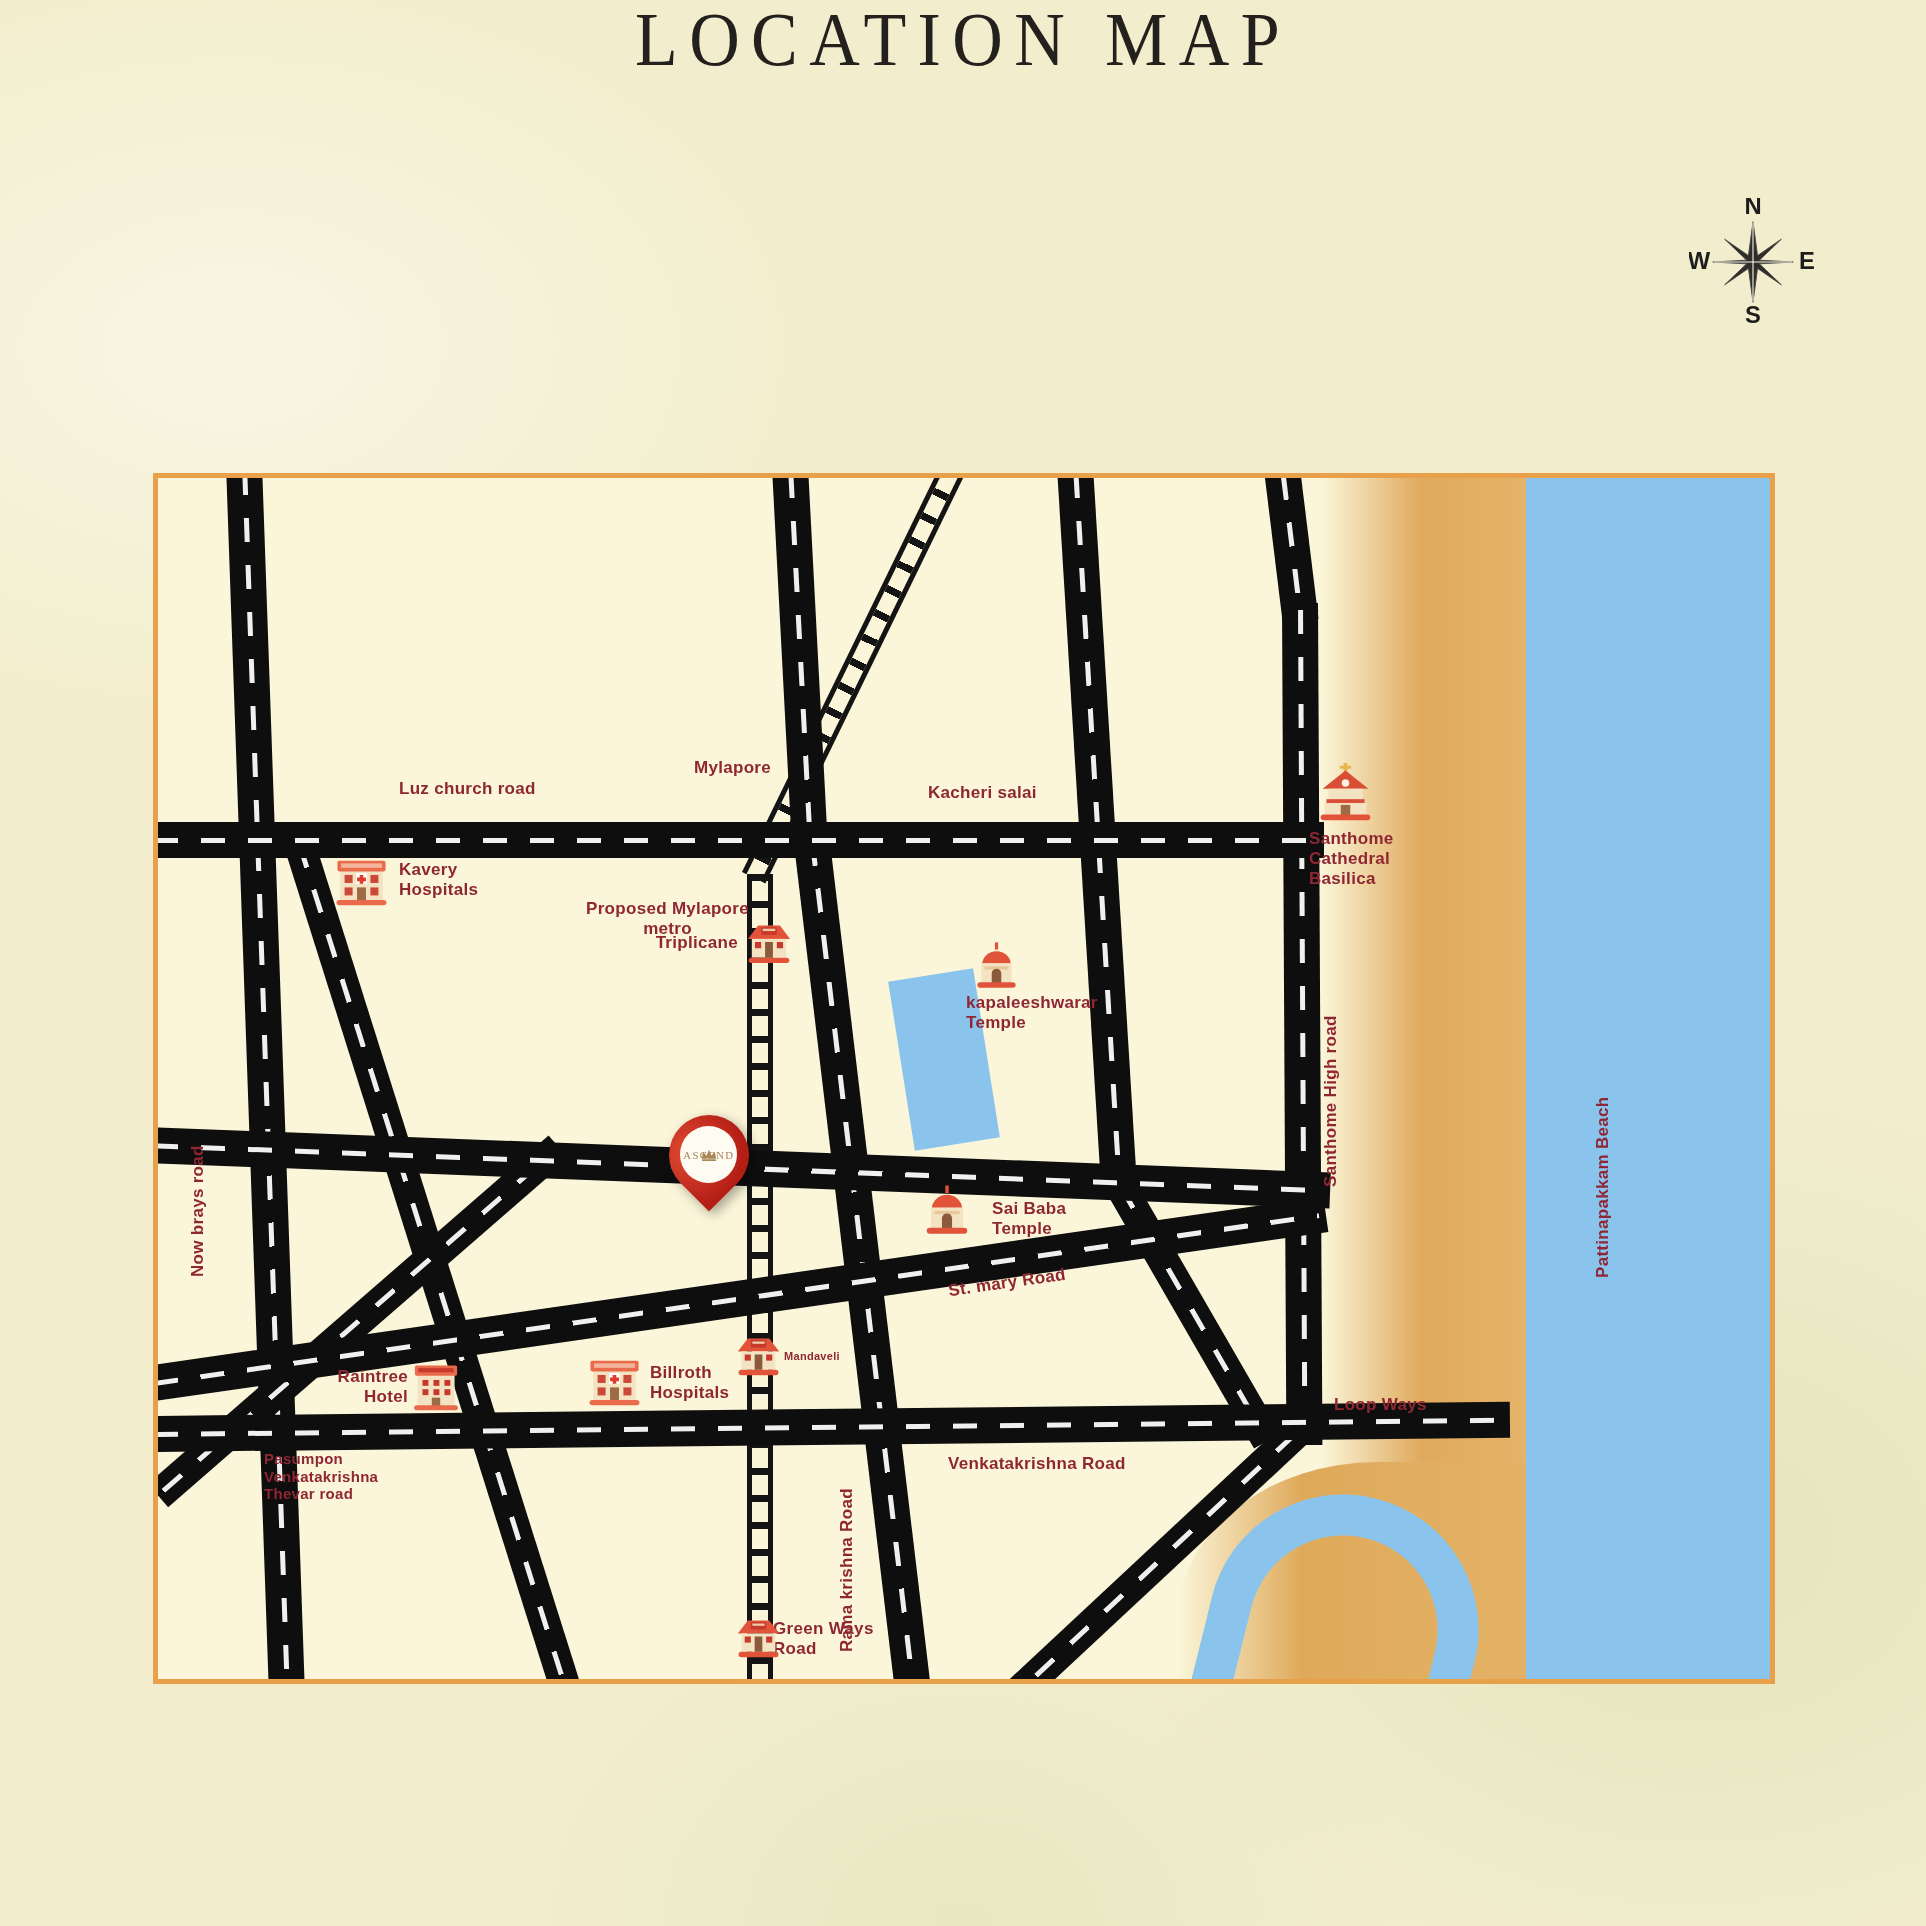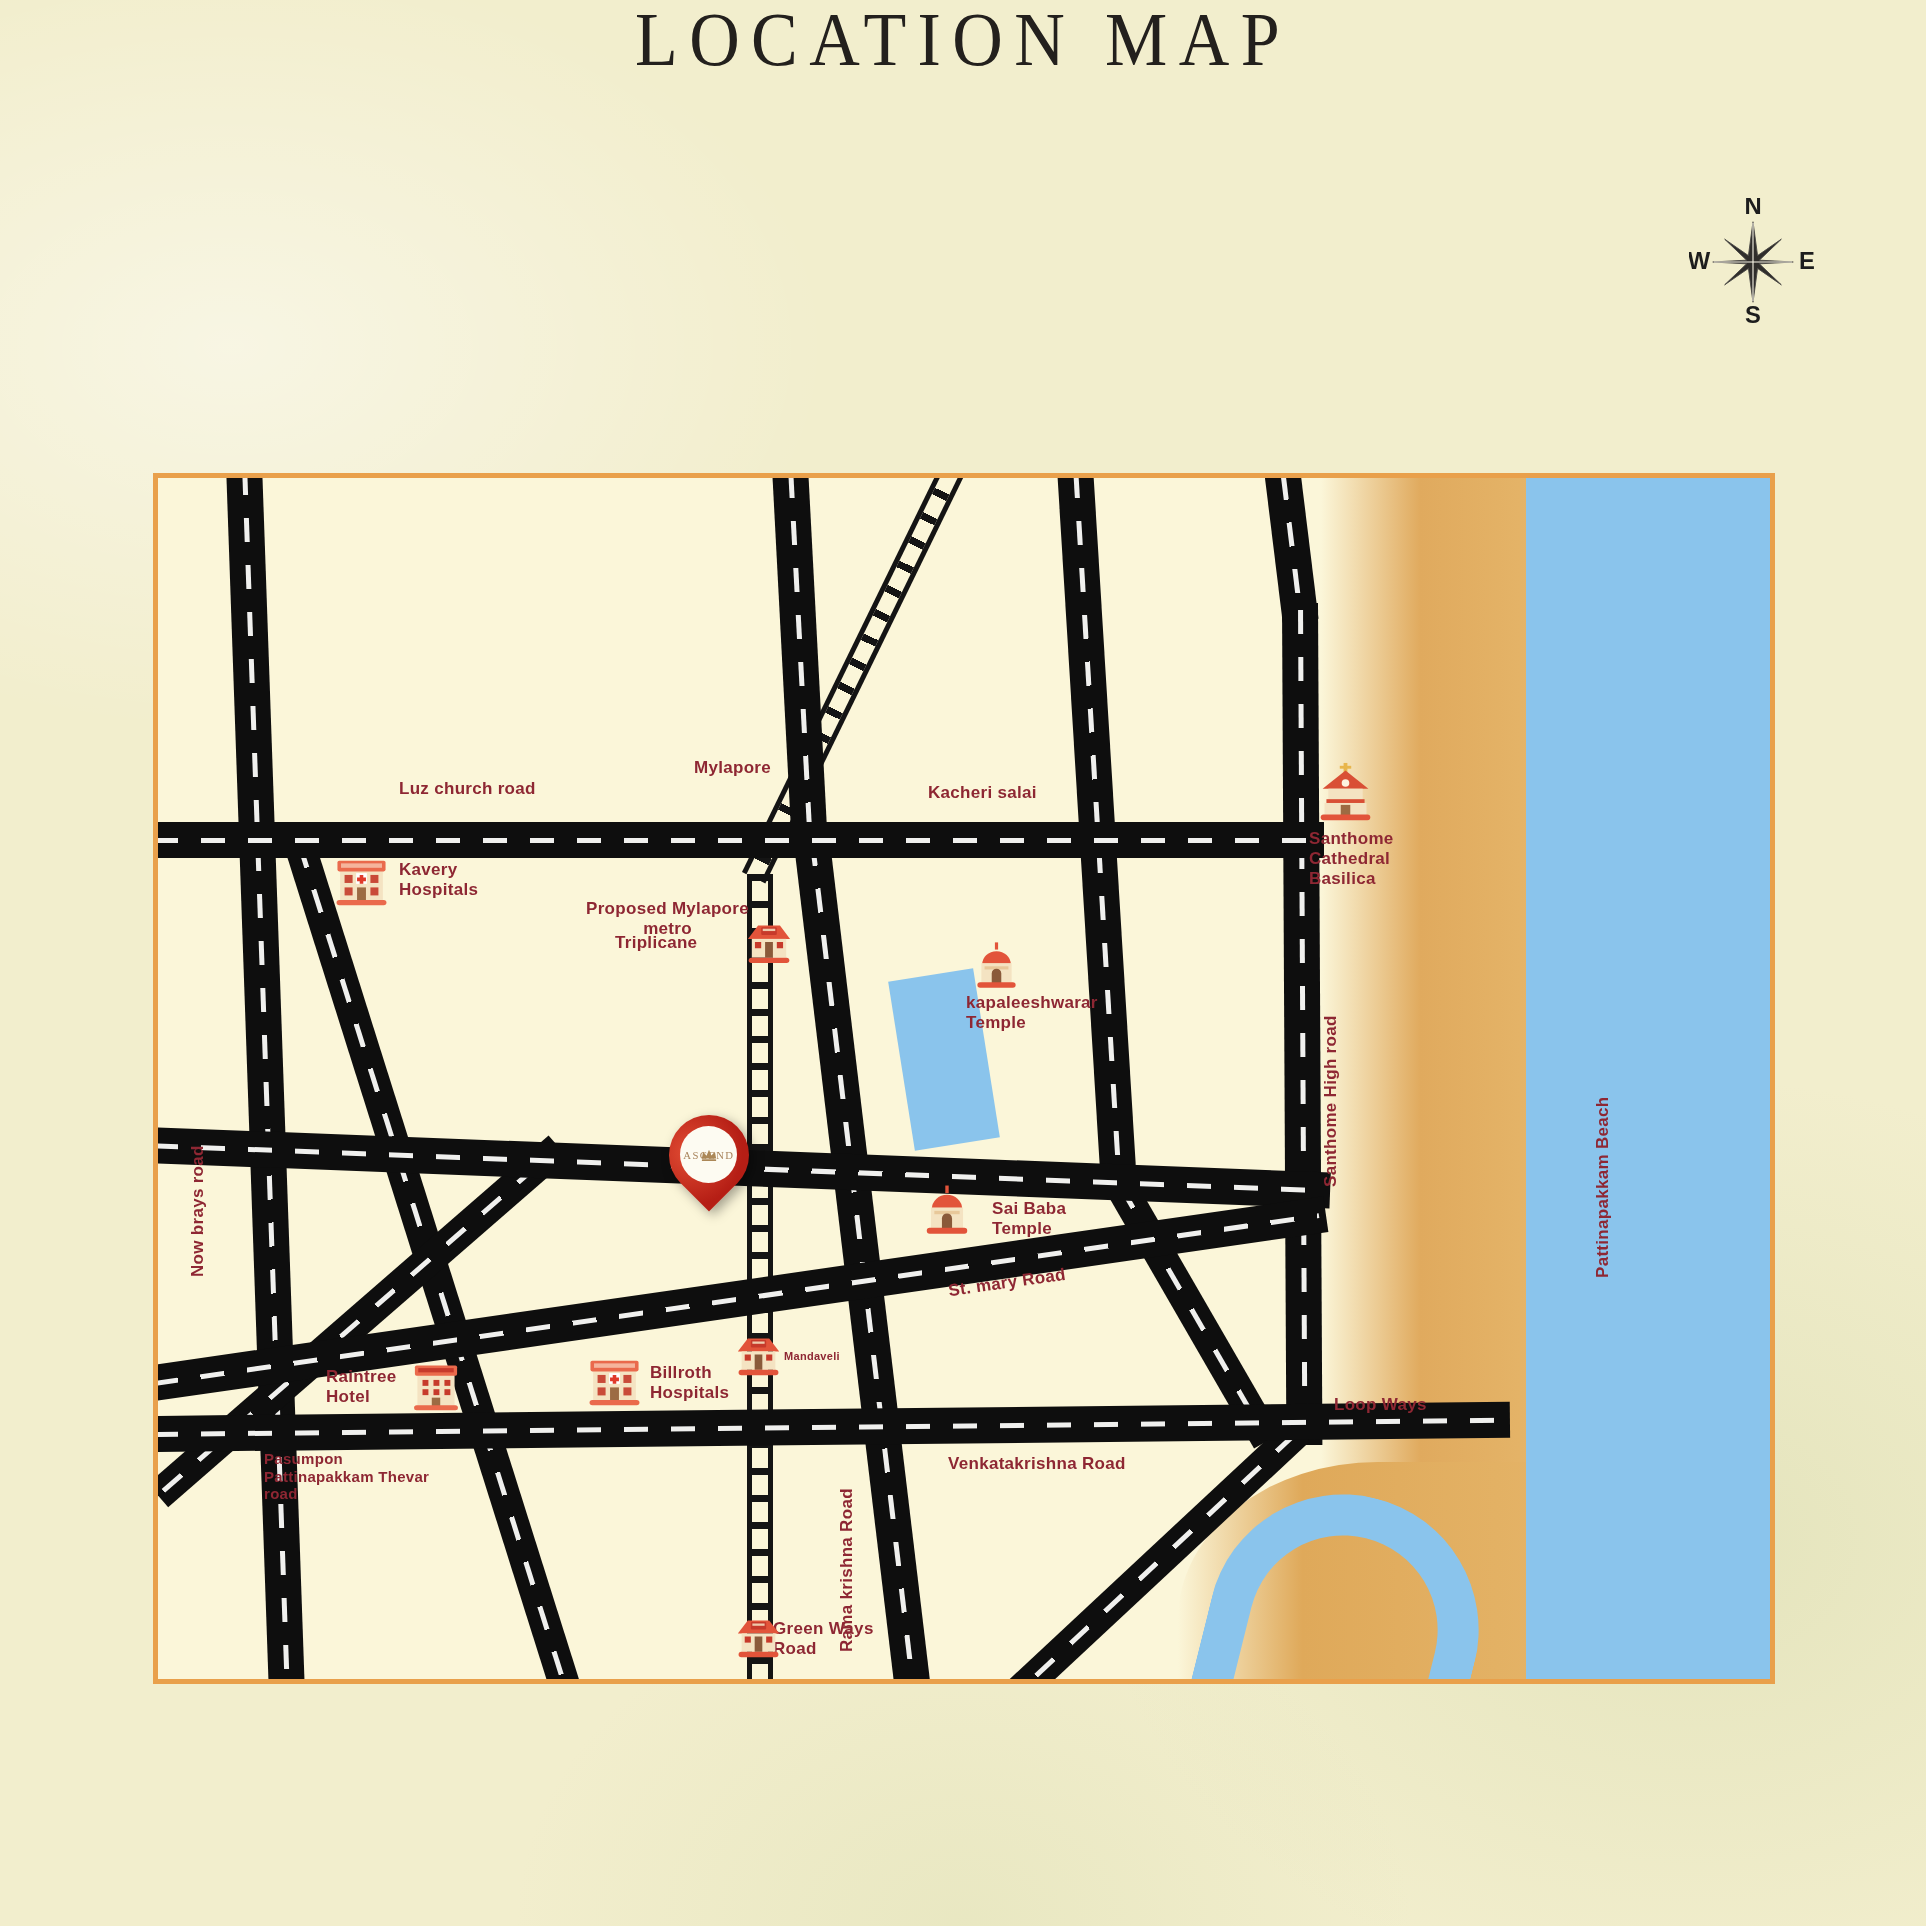--- a/index.html
+++ b/index.html
@@ -54,21 +54,21 @@
   .road.h::before { content:""; position:absolute; top:50%; height:5px; margin-top:-2.5px;
     left:7.1px; right:7.1px;
     background:repeating-linear-gradient(90deg, #f0f0ee 0 24px, transparent 24px 47px); }
   .road.thin.v { width:31px; }
   .road.thin.h { height:31px; }
   
   .lbl { color:#8e2733; font-weight:bold; font-size:17px; line-height:1.18;
     letter-spacing:0.3px; z-index:6; }
   .lbl.small { font-size:15px; }
   .lbl.center { text-align:center; }
-  .lbl.right { text-align:left; }
+  .lbl.right { text-align:right; }
   .vlbl { writing-mode:vertical-rl; transform:rotate(180deg); }
   
   .lmi { z-index:6; }
   
   .pin { left:511px; top:637px; width:80px; height:121px; z-index:7; }
   .pin-body { left:0; top:0; width:80px; height:80px;
     background:radial-gradient(circle at 35% 30%, #e14c33, #b51e15 70%);
     border-radius:50% 50% 50% 0; transform:rotate(-45deg);
     box-shadow:0 5.7px 11.4px rgba(0,0,0,.35); }
   .pin-inner { left:11.4px; top:11.4px; width:57px; height:57px; background:#fdfbf2;
@@ -191,21 +191,21 @@
   <div class="lbl right" style="left:457px; top:455px; width:123px;">Triplicane</div>
   <div class="lbl vlbl" style="left:1163px; top:524px; height:185px;">Santhome High road</div>
   <div class="lbl vlbl" style="left:1435px; top:479px; height:321px;">Pattinapakkam Beach</div>
   <div class="lbl vlbl" style="left:30px; top:656px; height:143px;">Now brays road</div>
   <div class="lbl" style="left:790px; top:795px; transform:rotate(-8deg);">St. mary Road</div>
   <div class="lbl right" style="left:168px; top:889px; width:82px;">Raintree Hotel</div>
   <div class="lbl" style="left:492px; top:885px; width:93px;">Billroth Hospitals</div>
   <div class="lbl" style="left:626px; top:872px; white-space:nowrap; font-size:11px;">Mandaveli</div>
   <div class="lbl" style="left:1176px; top:917px;">Loop Ways</div>
   <div class="lbl" style="left:790px; top:976px;">Venkatakrishna Road</div>
-  <div class="lbl small" style="left:106px; top:972px; width:168px;">Pasumpon Pattinapakkam Thevar road</div>
+  <div class="lbl small" style="left:106px; top:972px; width:168px;">Pasumpon Venkatakrishna Thevar road</div>
   <div class="lbl vlbl" style="left:679px; top:974px; height:200px;">Rama krishna Road</div>
   <div class="lbl" style="left:615px; top:1141px; width:103px;">Green Ways Road</div>
 
   <svg class="lmi" style="left:175px; top:372px;" width="57" height="57" viewBox="0 0 80 80">
       <use href="#sym-hospital"></use>
     </svg>
   <div class="lbl" style="left:241px; top:382px; width:96px;">Kavery Hospitals</div>
 
   <svg class="lmi" style="left:586px; top:439px;" width="50" height="50" viewBox="0 0 70 70">
       <use href="#sym-station"></use>

